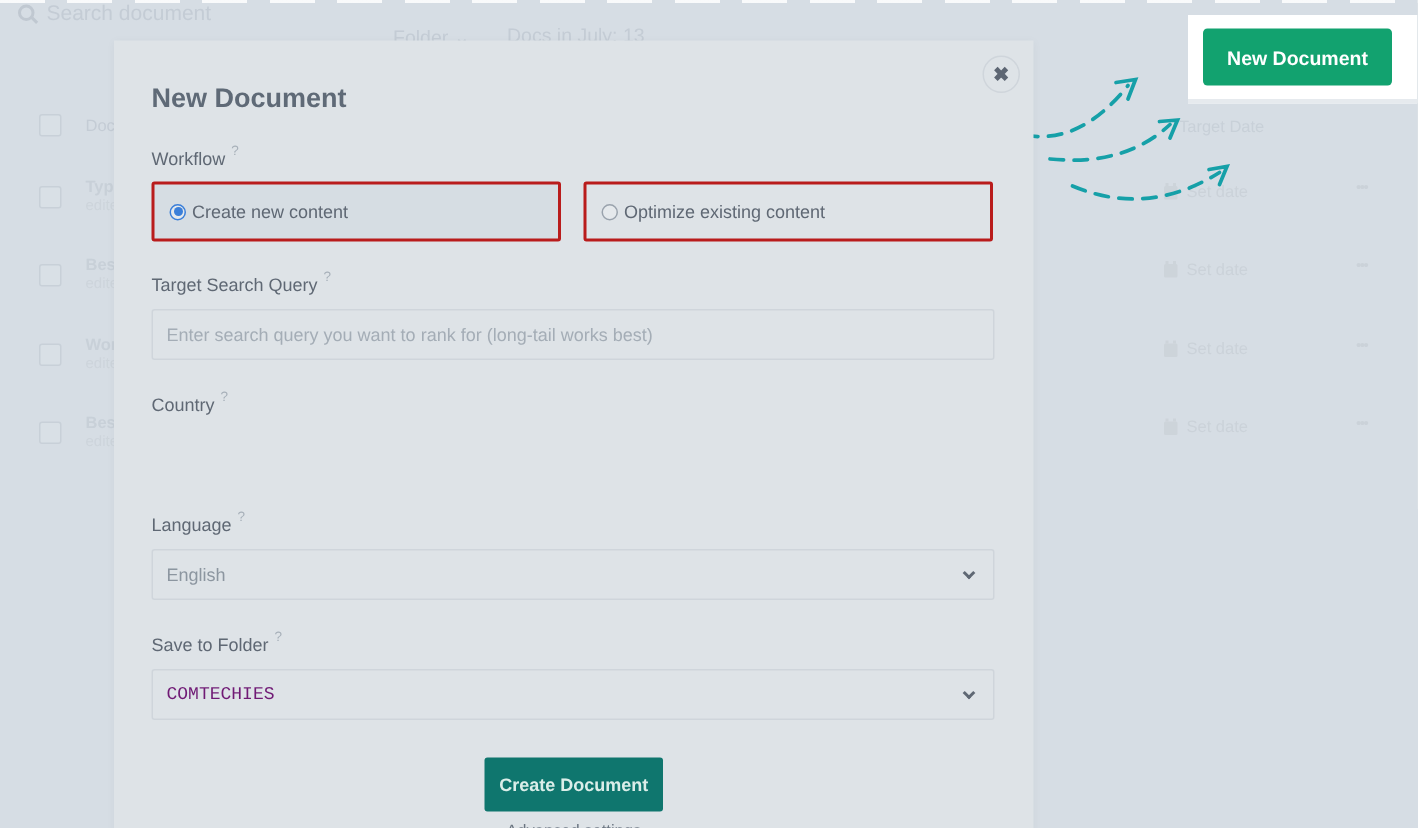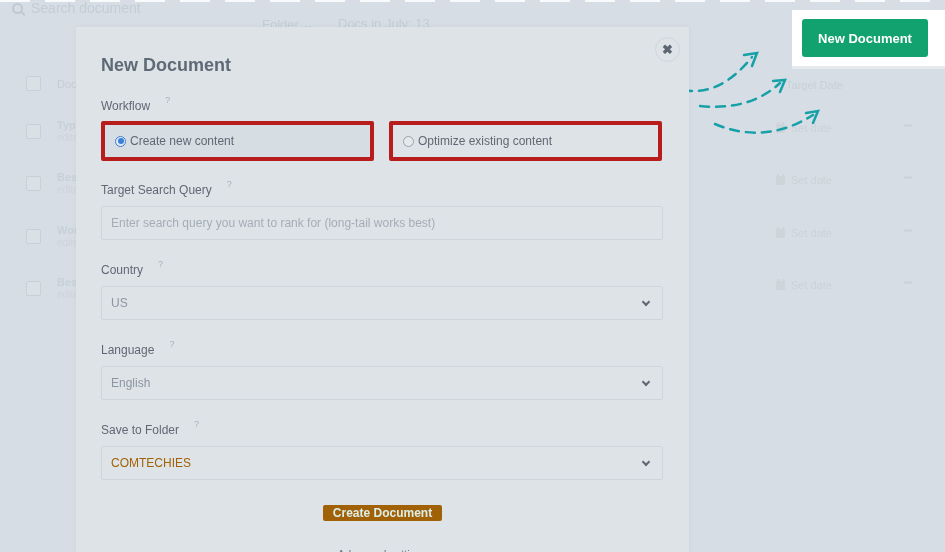--- a/index.html
+++ b/index.html
@@ -52,43 +52,43 @@
     background: #dee3e7;
     box-shadow: 0 0 6px rgba(0,0,0,.04);
   }
   .modal-close {
     position: absolute; left: 579px; top: 10px; width: 25px; height: 25px;
     border: 1px solid #cfd5db; border-radius: 50%; background: #dee3e7;
     display: flex; align-items: center; justify-content: center;
     font-size: 13px; font-weight: bold; color: #5d6673; cursor: pointer;
   }
   .modal-title { position: absolute; left: 25px; top: 28px; font-size: 18px; font-weight: bold; color: #5f6a77; }
-  .field-label { position: absolute; left: 25px; font-size: 12px; color: #5f6874; display: flex; gap: 15px; }
+  .field-label { position: absolute; left: 25px; font-size: 12px; color: #5f6874; display: flex; gap: 4px; }
   .help-icon { font-size: 9px; color: #a7b0b9; position: relative; top: -4px; }
   .radio-box {
-    position: absolute; top: 94px; height: 40px; border: 4px solid #b91c1c; border-radius: 2px;
+    position: absolute; top: 94px; height: 40px; border: 2px solid #b91c1c; border-radius: 2px;
     display: flex; align-items: center; padding-left: 10px; gap: 4px; font-size: 12px; color: #5f6874; cursor: pointer;
   }
   .radio-box.selected { background: #d6dde3; }
   .radio-dot { width: 11px; height: 11px; border-radius: 50%; border: 1px solid #9aa3ad; background: #e5e9ec; position: relative; }
   .radio-dot.on { border-color: #3b7fd9; }
   .radio-dot.on::after { content: ""; position: absolute; left: 1.5px; top: 1.5px; width: 6px; height: 6px; border-radius: 50%; background: #3b7fd9; }
   .text-input, .select-box {
     position: absolute; left: 25px; width: 562px; height: 34px;
     border: 1px solid #cfd5db; border-radius: 2px; background: #dee3e7;
     font-family: "Liberation Sans", sans-serif; font-size: 12px; padding: 0 9px; color: #7b8590;
   }
   .text-input::placeholder { color: #a4adb6; }
   .select-box { display: flex; align-items: center; justify-content: space-between; cursor: pointer; }
   .select-value { color: #8c96a0; }
-  .select-value.dark { color: #a16207; }
+  .select-value.dark { color: #701a75; font-family: Liberation Mono, monospace; }
   .chevron { width: 6px; height: 6px; border-right: 2px solid #5f6874; border-bottom: 2px solid #5f6874; transform: rotate(45deg); margin-right: 4px; margin-top: -3px; }
   .create-btn {
-    position: absolute; left: 247px; top: 478px; width: 119px; height: 16px;
-    background: #a16207; color: #dbeee9; border: none; border-radius: 2px;
+    position: absolute; left: 247px; top: 478px; width: 119px; height: 36px;
+    background: #0f766e; color: #dbeee9; border: none; border-radius: 2px;
     font-family: "Liberation Sans", sans-serif; font-weight: bold; font-size: 12px;
   }
   .adv-link { position: absolute; left: 0; width: 613px; top: 521px; text-align: center; font-size: 11px; color: #6b7581; }
 </style>
 </head>
 <body>
 
 <div class="dash-edge"></div>
 
 <div class="bg-page">
@@ -186,24 +186,20 @@
   <div class="field-label" style="top:156px">
     <span>Target Search Query</span>
     <span class="help-icon">?</span>
   </div>
   <input class="text-input" style="top: 179px;" type="text" placeholder="Enter search query you want to rank for (long-tail works best)">
 
   <div class="field-label" style="top:236px">
     <span>Country</span>
     <span class="help-icon">?</span>
   </div>
-  <div class="select-box" style="top:259px">
-    <span class="select-value">US</span>
-    <span class="chevron"></span>
-  </div>
 
   <div class="field-label" style="top:316px">
     <span>Language</span>
     <span class="help-icon">?</span>
   </div>
   <div class="select-box" style="top:339px">
     <span class="select-value">English</span>
     <span class="chevron"></span>
   </div>
 

